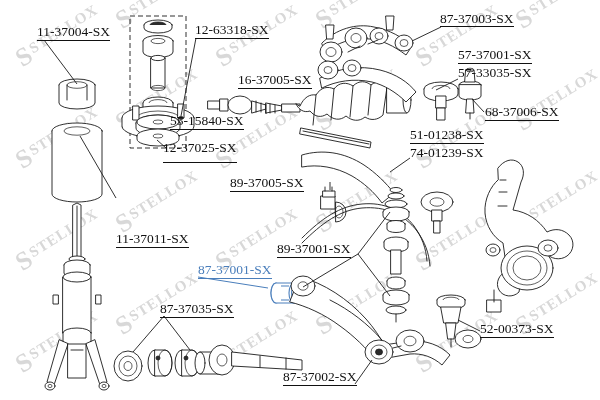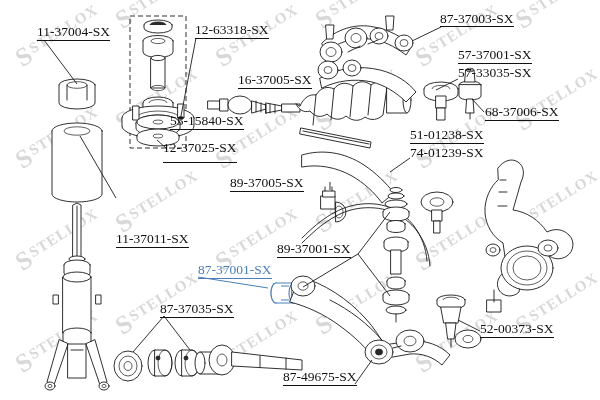--- a/index.html
+++ b/index.html
@@ -372,16 +372,16 @@
       <div class="lbl" style="left: 170px; top: 114px; border-bottom: 1px solid rgb(17, 17, 17); padding-bottom: 1px;">55-15840-SX</div>
       <div class="lbl" style="left: 410px; top: 128px; border-bottom: 1px solid rgb(17, 17, 17); padding-bottom: 1px; font-family: Liberation Serif, serif;">51-01238-SX</div>
       <div class="lbl" style="left: 410px; top: 146px;">74-01239-SX</div>
       <div class="lbl" style="left: 163px; top: 141px; border-bottom: 1px solid rgb(17, 17, 17); padding-bottom: 7px;">12-37025-SX</div>
       <div class="lbl" style="left: 230px; top: 176px; border-bottom: 1px solid rgb(17, 17, 17); padding-bottom: 1px;">89-37005-SX</div>
       <div class="lbl" style="left: 116px; top: 186px; border-bottom: 1px solid rgb(17, 17, 17); padding-bottom: 1px; margin-top: 46px;">11-37011-SX</div>
       <div class="lbl" style="left: 277px; top: 242px; border-bottom: 1px solid rgb(17, 17, 17); padding-bottom: 1px;">89-37001-SX</div>
       <div class="lbl hl" style="left: 198px; top: 263px; border-bottom: 1px solid rgb(74, 126, 187); padding-bottom: 1px;">87-37001-SX</div>
       <div class="lbl" style="left: 160px; top: 302px; border-bottom: 1px solid rgb(17, 17, 17); padding-bottom: 1px;">87-37035-SX</div>
       <div class="lbl" style="left: 480px; top: 322px; border-bottom: 1px solid rgb(17, 17, 17); padding-bottom: 1px;">52-00373-SX</div>
-      <div class="lbl" style="left: 283px; top: 370px; border-bottom: 1px solid rgb(17, 17, 17); padding-bottom: 1px;">87-49675-SX</div>
+      <div class="lbl" style="left: 283px; top: 370px; border-bottom: 1px solid rgb(17, 17, 17); padding-bottom: 1px;">87-37002-SX</div>
     </div>
 
 </div>
 
 </body></html>

